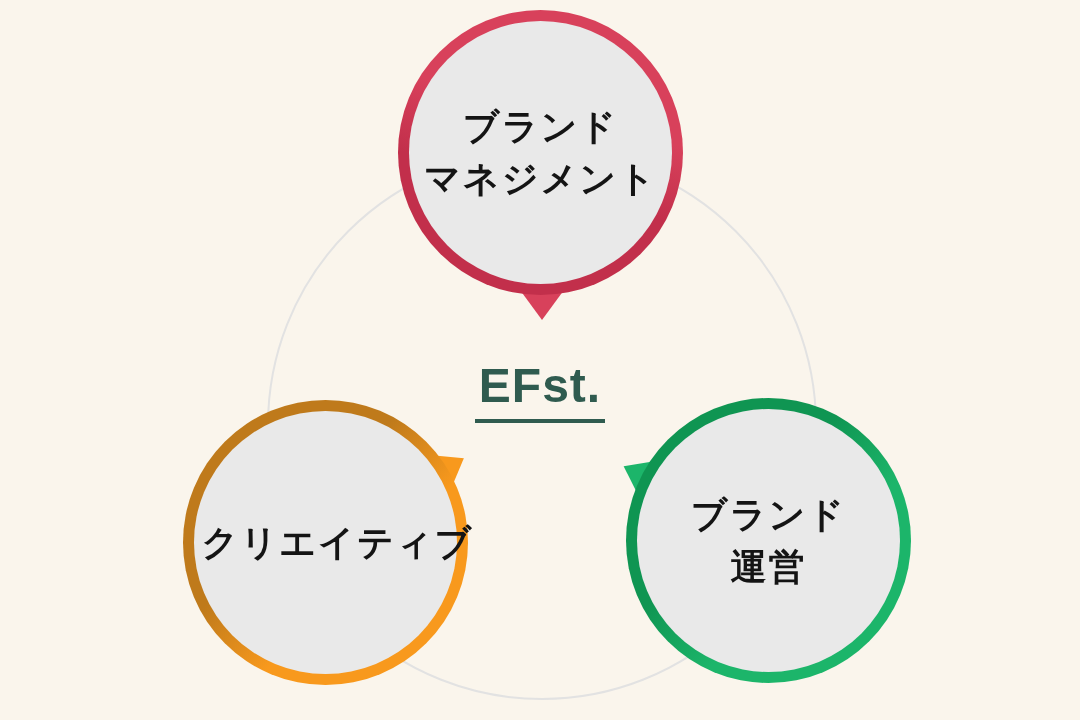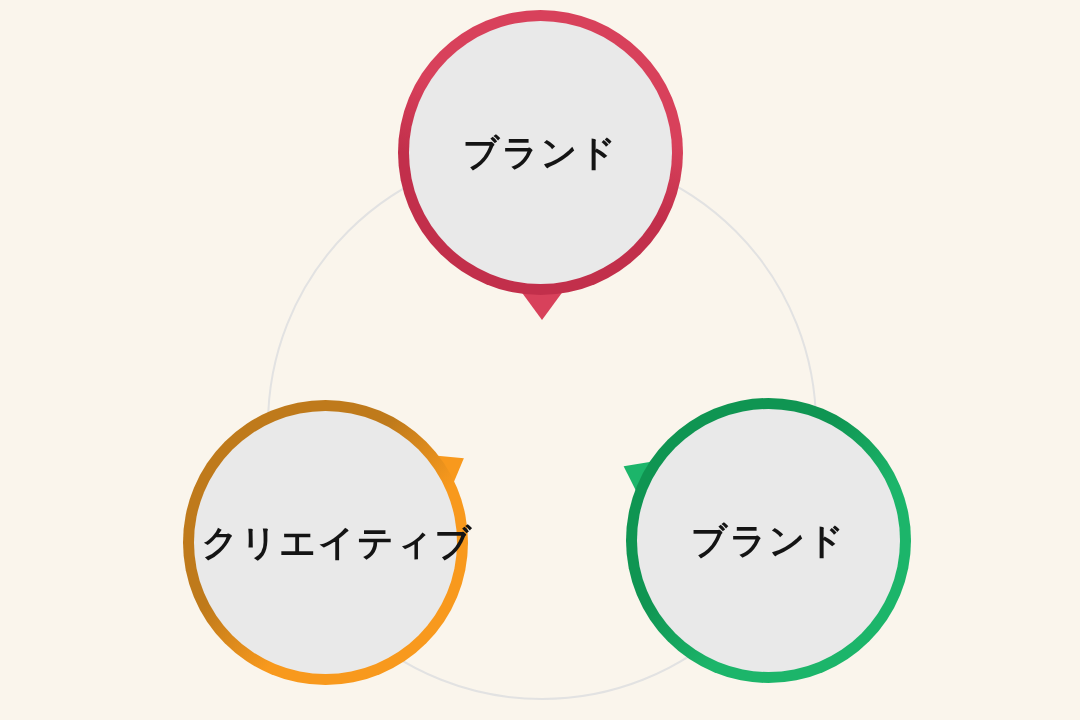--- a/index.html
+++ b/index.html
@@ -104,35 +104,40 @@
   <div class="ring" style="border-color: rgb(226, 226, 226);"></div>
 
   <div class="arrow arrow-bm" style="border-left-color: rgb(216, 65, 91);"></div>
   <div class="arrow arrow-cr" style="border-left-color: rgb(248, 153, 29);"></div>
   <div class="arrow arrow-op" style="border-left-color: rgb(28, 181, 106);"></div>
 
   <div class="node node-bm" style="--cl: #d8415b; --cd: #c22f4b;">
     <div class="inner" style="background-color: rgb(233, 233, 233);">
       <div class="label" style="color: rgb(20, 20, 20);">
         <span>ブランド</span>
+        <span>マネジメント</span>
       </div>
     </div>
   </div>
 
   <div class="node node-cr" style="--cl: #f8991d; --cd: #bf7a1b;">
     <div class="inner" style="background-color: rgb(233, 233, 233);">
       <div class="label" style="color: rgb(20, 20, 20); margin-left: 24px;">
         <span>クリエイティブ</span>
 
       </div>
     </div>
   </div>
 
   <div class="node node-op" style="--cl: #1cb56a; --cd: #0f9552;">
     <div class="inner" style="background-color: rgb(233, 233, 233);">
       <div class="label" style="color: rgb(20, 20, 20);">
         <span>ブランド</span>
+        <span>運営</span>
       </div>
     </div>
   </div>
 
+  <div class="center-wrap">
+    <span class="center-label" style="color: rgb(47, 91, 79);">EFst.</span>
+  </div>
 
 </div>
 
 </body></html>

